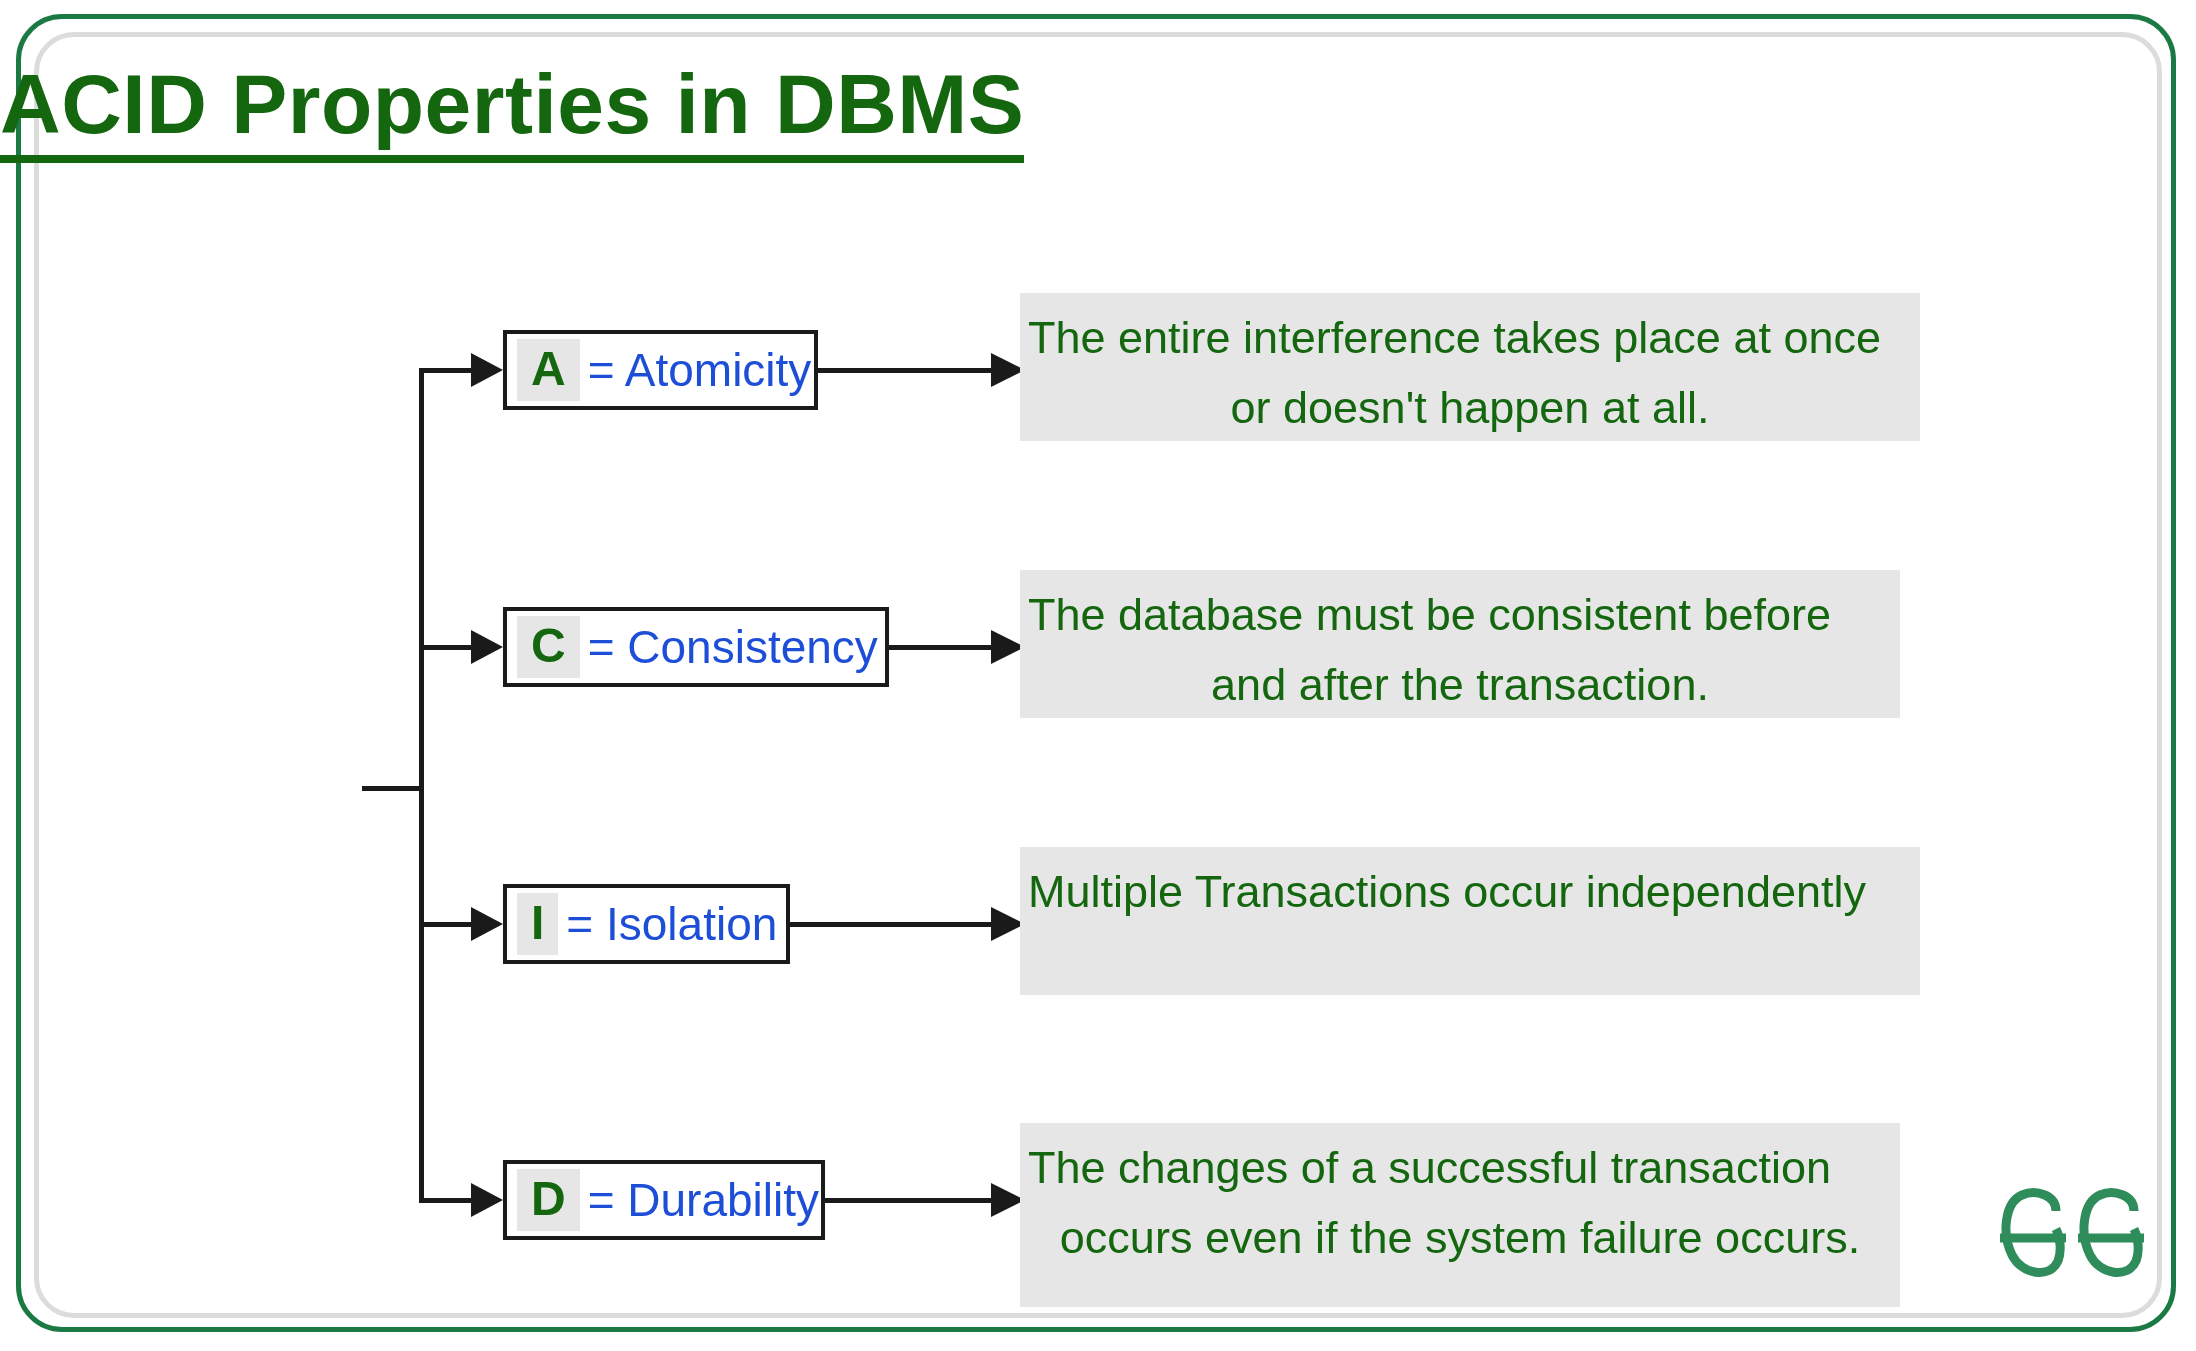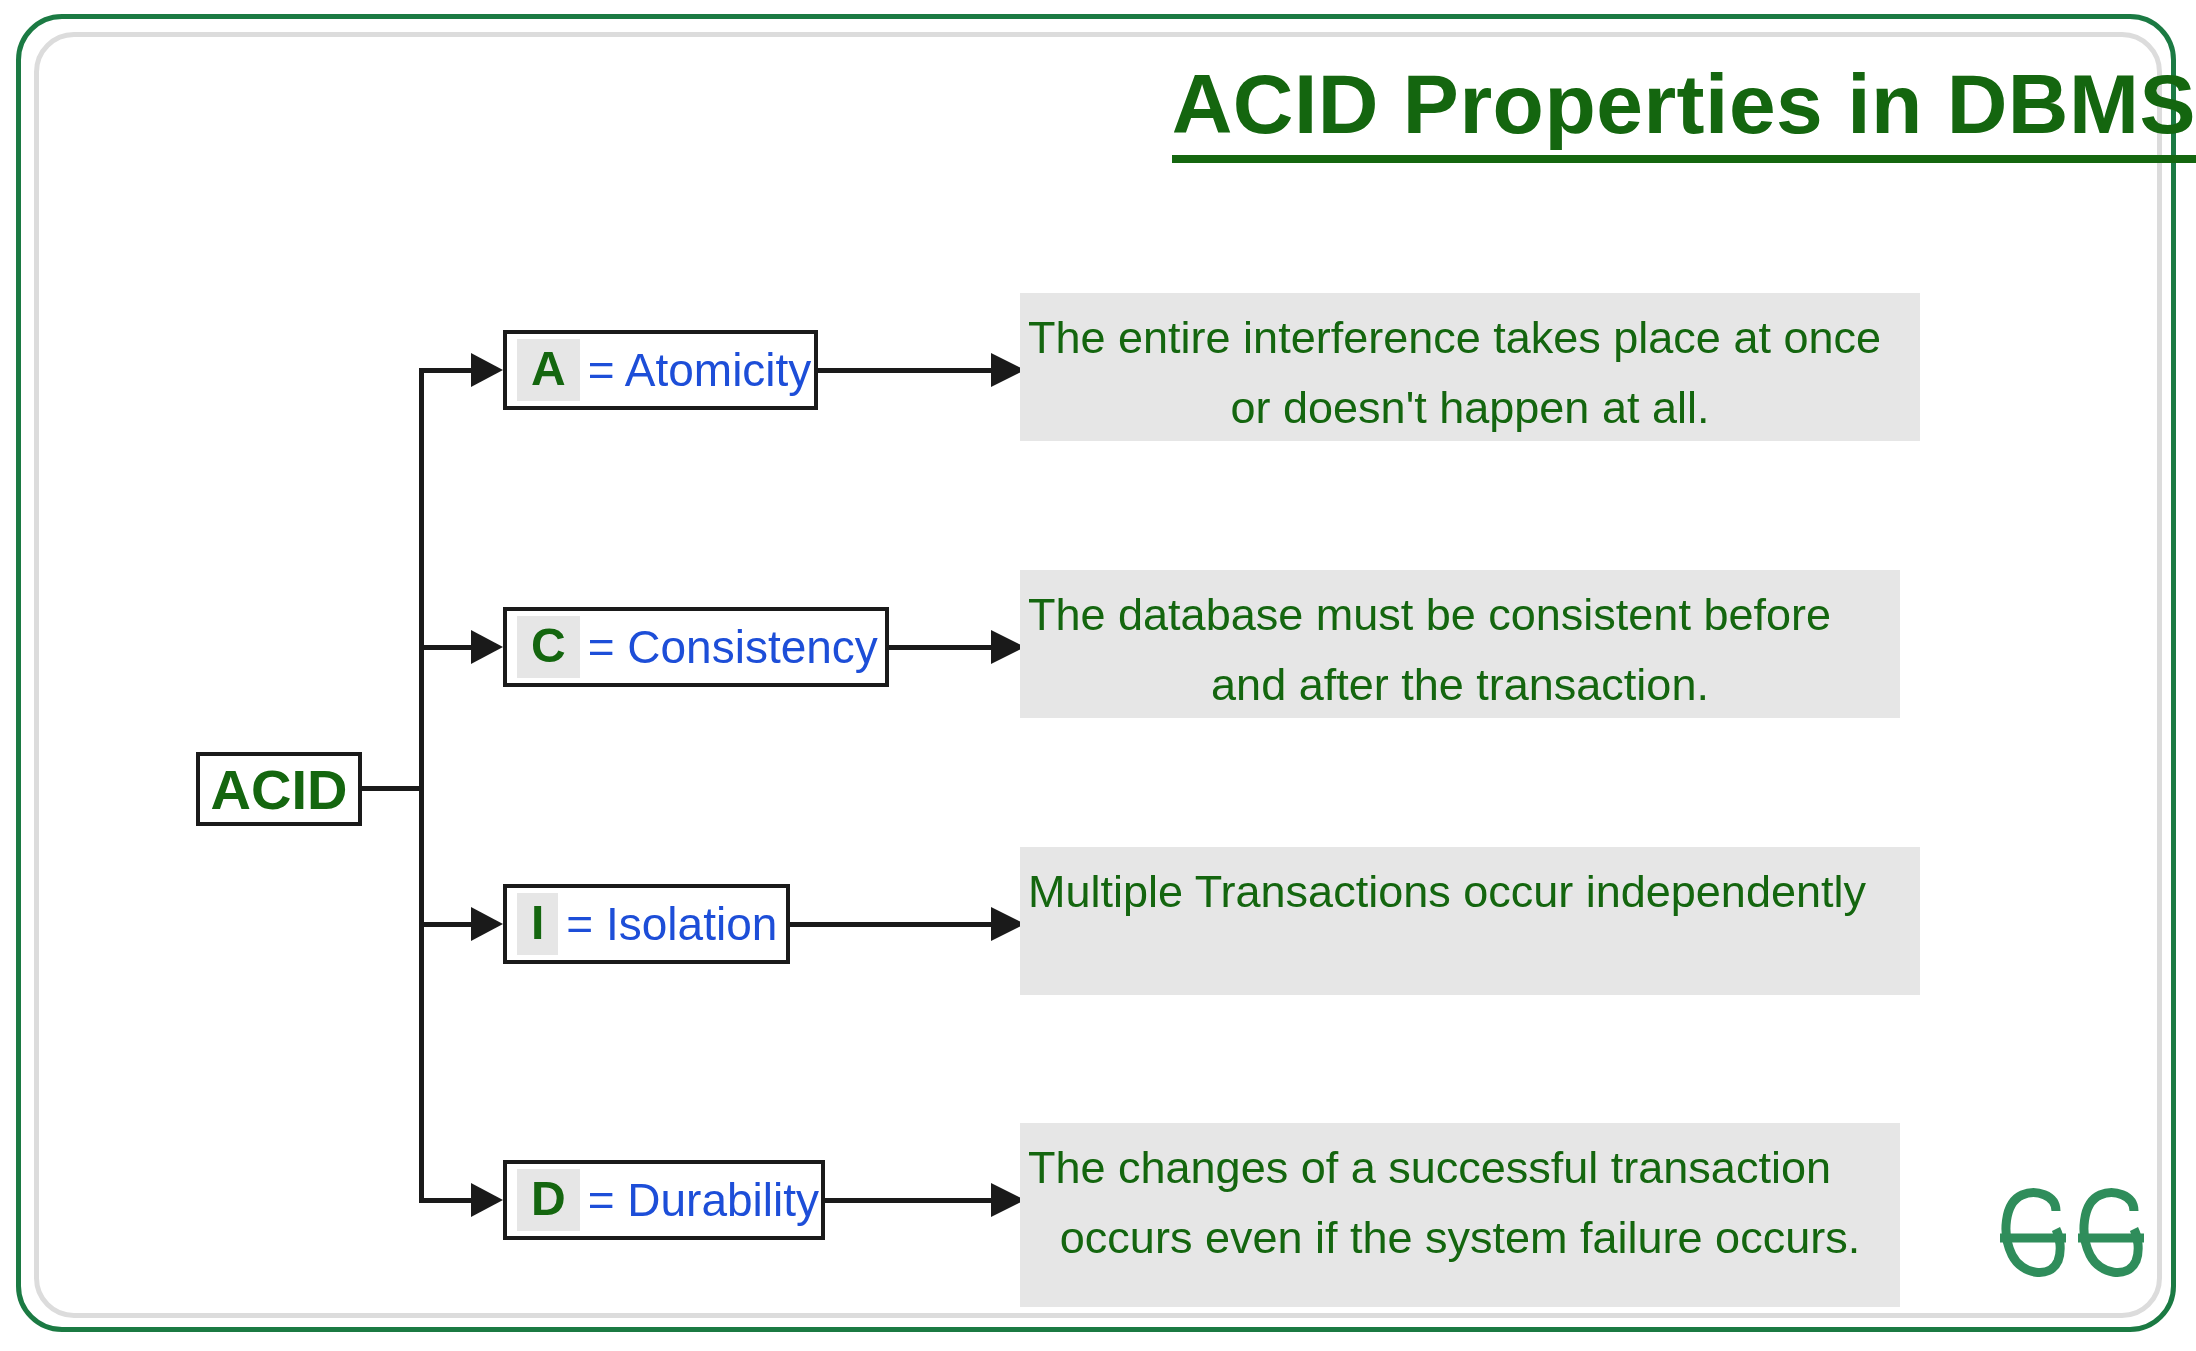--- a/index.html
+++ b/index.html
@@ -43,21 +43,21 @@
     pointer-events: none;
     z-index: 0;
   }
 
   
   .title {
     position: absolute;
     left: 0;
     top: 56px;
     width: 2196px;
-    text-align: right;
+    text-align: left;
     font-size: 84px;
     font-weight: bold;
     color: #14660f;
     letter-spacing: 0.5px;
     white-space: nowrap;
   }
   .title span.u {
     border-bottom: 8px solid #14660f;
     padding-bottom: 4px;
   }
@@ -183,23 +183,20 @@
 
 <div id="canvas">
 
   <div class="frame-inner"></div>
   <div class="frame-outer"></div>
 
   <div class="title">
     <span class="u">ACID Properties in DBMS</span>
   </div>
 
-  <div class="root-box">
-    <span>ACID</span>
-  </div>
 
   <div class="trunk-h"></div>
   <div class="trunk-v"></div>
 
   <div class="branch-h" style="top:368px;"></div>
   <div class="branch-arrow" style="left:471px; top:353px;"></div>
   <div class="prop-box" style="left:503px; top:330px; width:315px;">
     <span class="prop-letter">A</span>
     <span class="prop-text">= Atomicity</span>
   </div>

